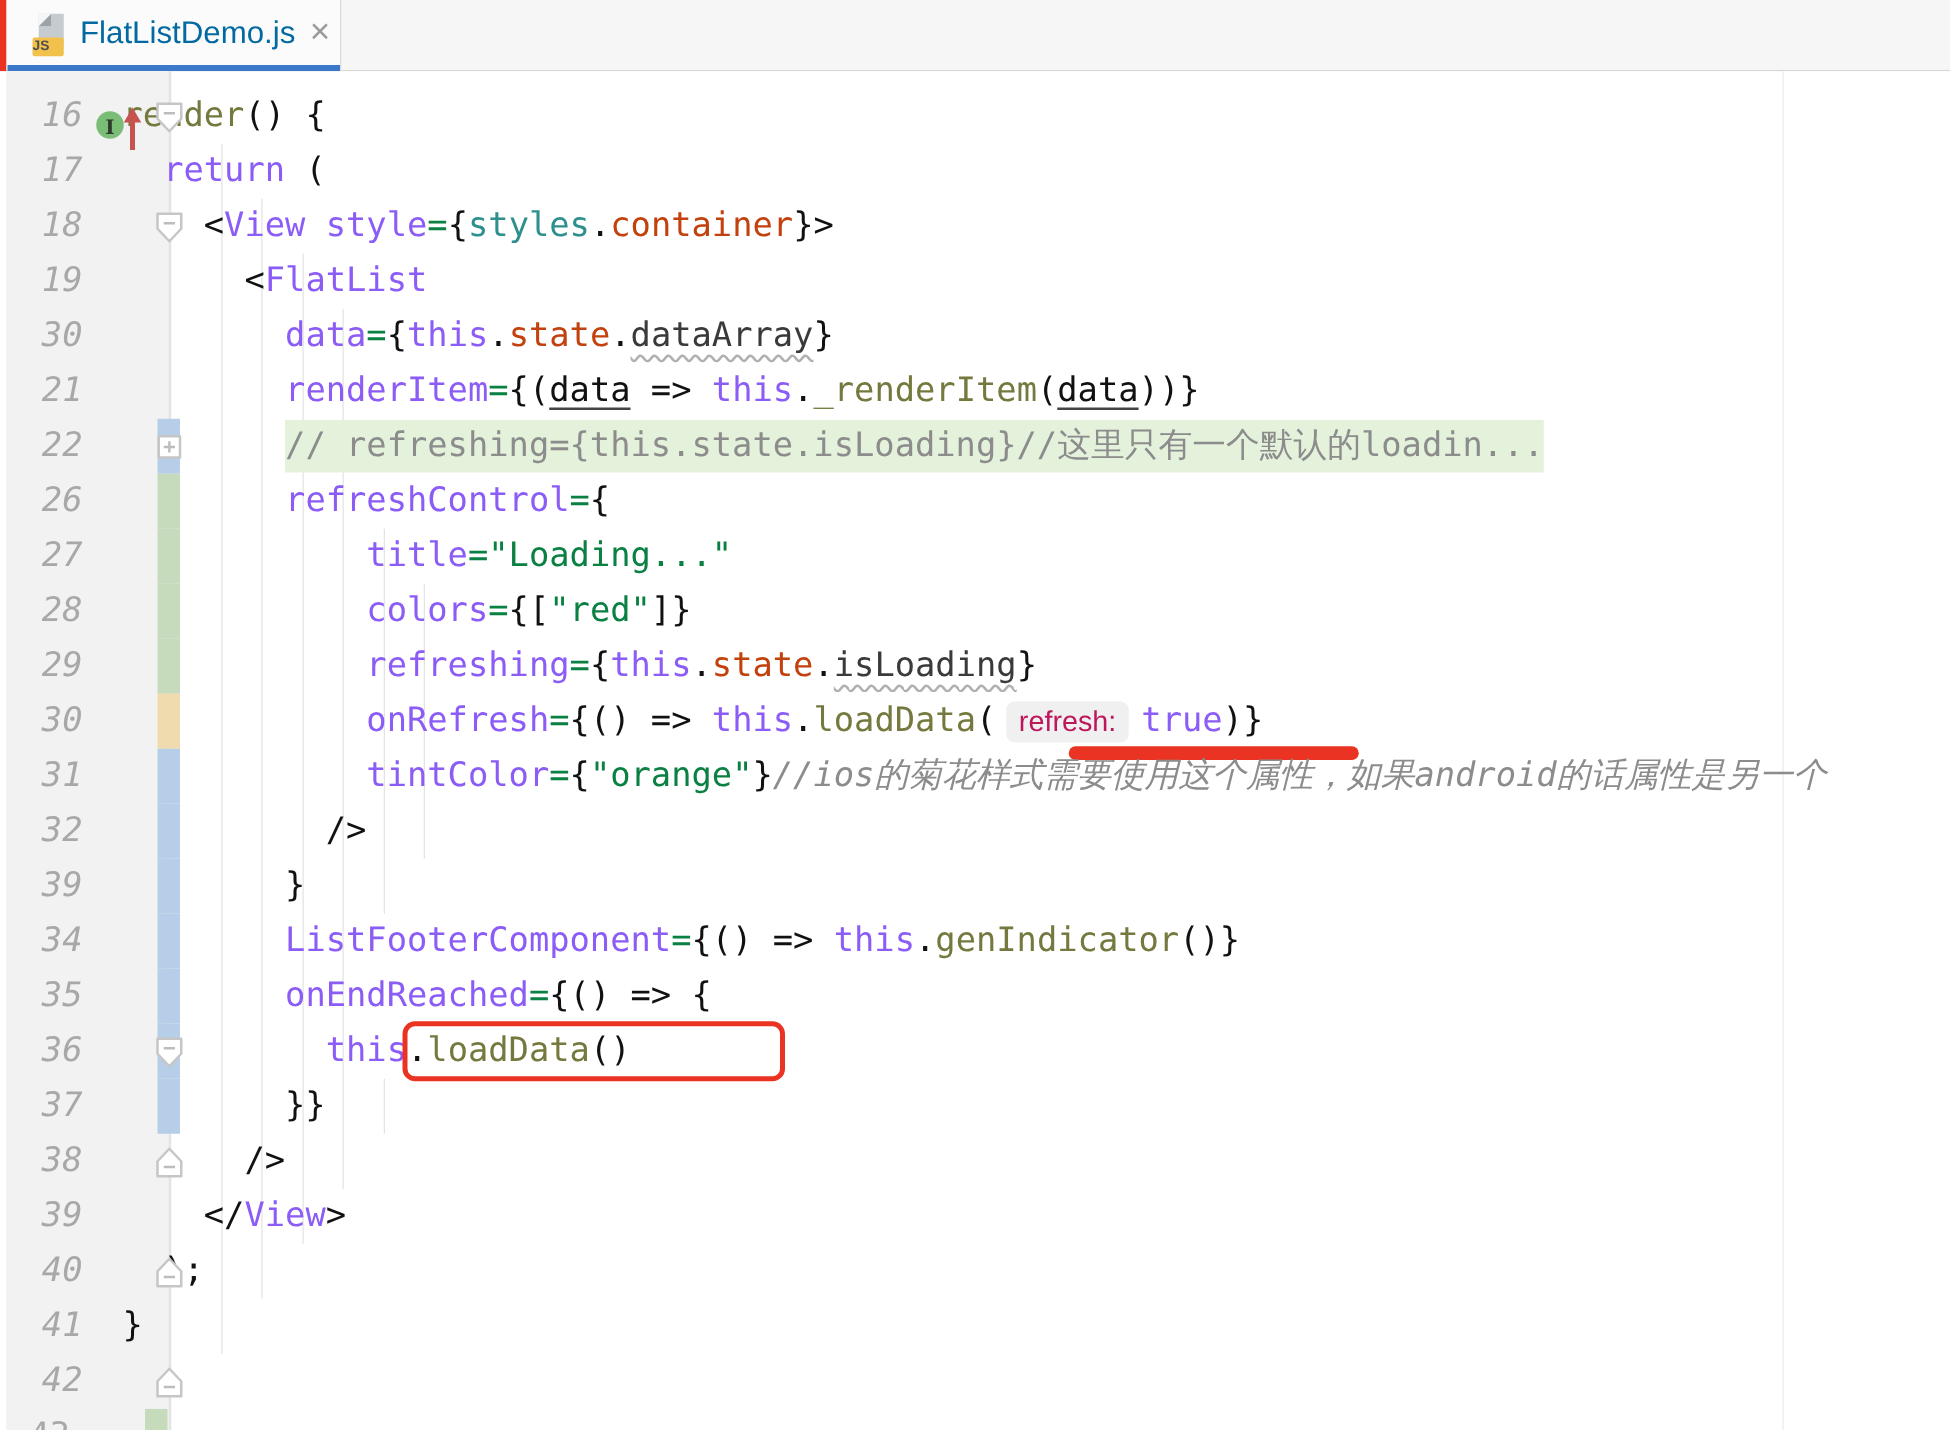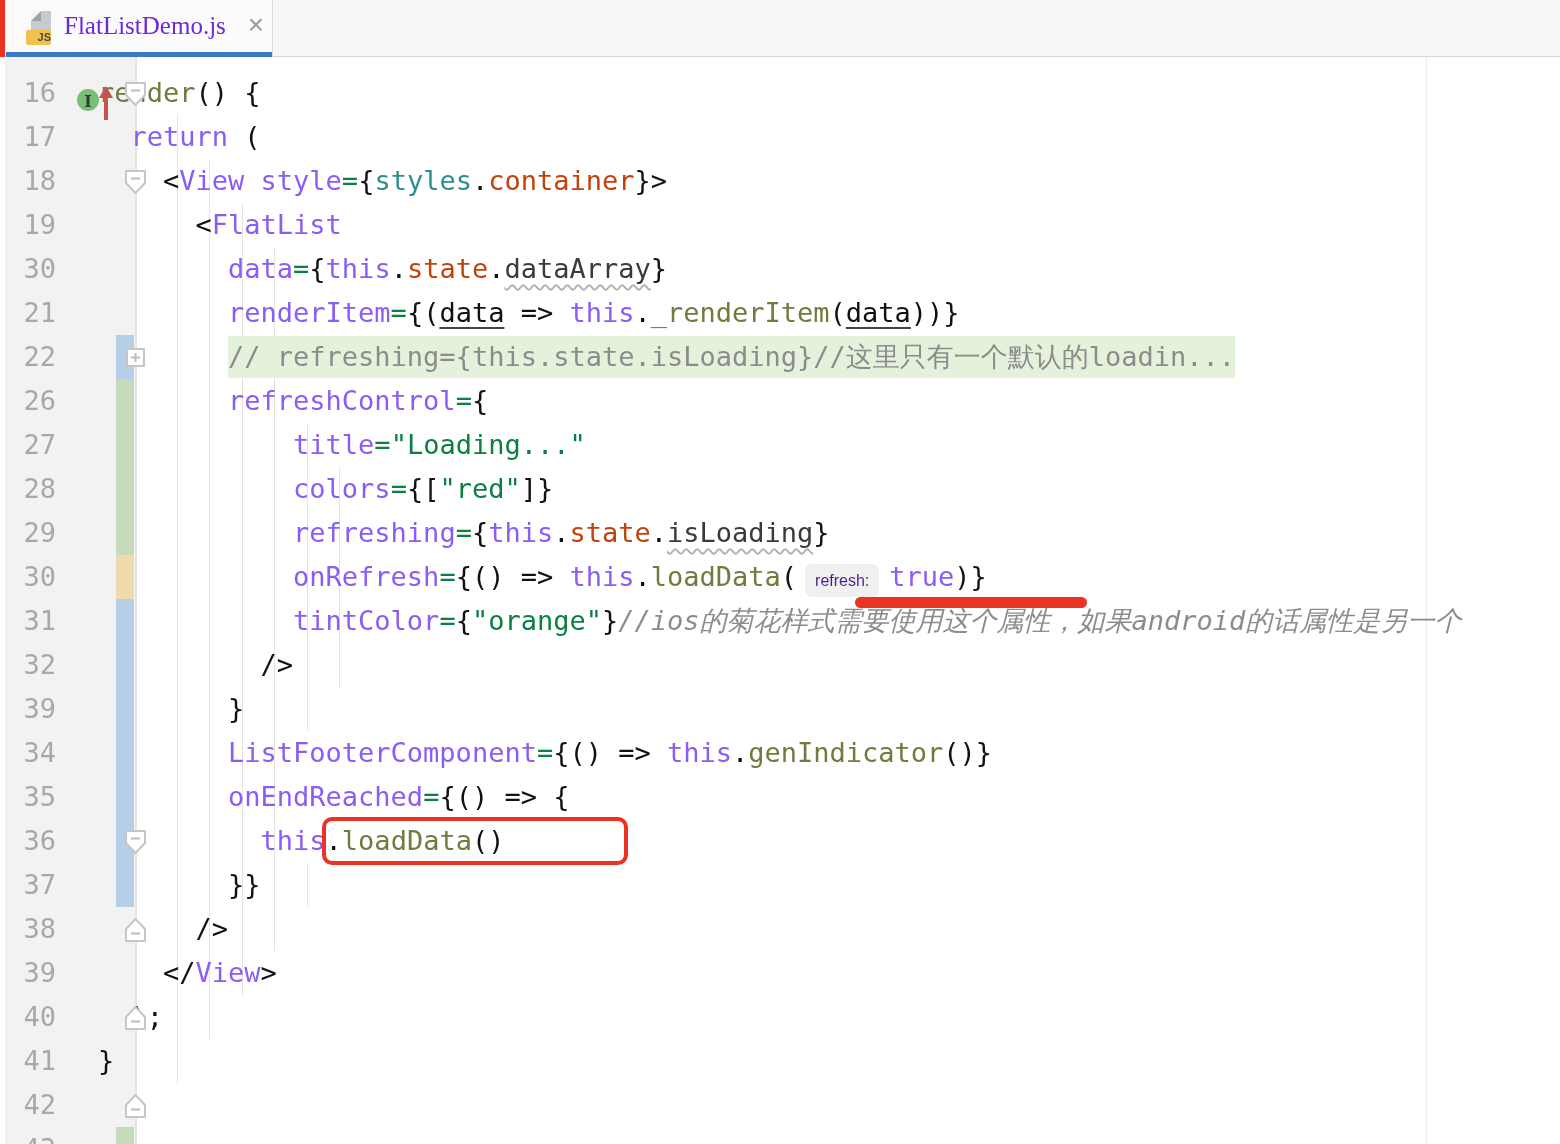--- a/index.html
+++ b/index.html
@@ -10,46 +10,46 @@
           border-bottom:1px solid #D5D5D5;box-sizing:border-box;}
   #red-edge{position:absolute;left:0;top:0;width:5px;height:57px;background:#EA3323;}
   #tab{position:absolute;left:6px;top:0;width:267px;height:57px;background:#FBFBFB;
        border-right:1px solid #DADADA;box-sizing:border-box;}
   #tab-accent{position:absolute;left:0;bottom:0;width:100%;height:5px;background:#3C78C8;}
   .fico{position:absolute;left:20px;top:11px;width:30px;height:34px;}
   .fico .doc{position:absolute;left:5px;top:0;width:20px;height:26px;background:#C6CBD0;}
   .fico .doc-fold{position:absolute;left:5px;top:0;width:0;height:0;
       border-top:10px solid #F6F6F6;border-right:10px solid #9BA2A8;}
   .fico .badge{position:absolute;left:0;bottom:0;width:25px;height:15px;background:#F2C14C;
-      border-radius:2px;color:#4E4E4E;font:bold 11px/15px "Liberation Sans",sans-serif;text-align:right;}
+      border-radius:2px;color:#4E4E4E;font:bold 11px/15px "Liberation Sans",sans-serif;text-align:left;}
   #tab-title{position:absolute;left:58px;top:0;height:52px;line-height:52px;
-      font-family:Liberation Serif, serif;font-size:25px;color:#6d28d9;}
+      font-family:Liberation Sans, sans-serif;font-size:25px;color:#0369a1;}
   #tab-close{position:absolute;left:233px;top:0;height:52px;line-height:50px;width:34px;
       text-align:center;font-size:28px;color:#9B9B9B;font-family:"Liberation Sans",sans-serif;cursor:pointer;}
   
   #editor{position:absolute;left:0;top:57px;width:1560px;height:1087px;background:#fff;}
   #gutter-bg{position:absolute;left:5px;top:0;width:131px;height:1087px;background:#F2F2F2;}
   #fold-line{position:absolute;left:135px;top:0;width:2px;height:1087px;background:#E4E4E4;}
   #margin-guide{position:absolute;left:1426px;top:0;width:1px;height:1087px;background:#ECECEC;}
-  #gutter-rows{position:absolute;left:0;top:14px;width:132px;}
+  #gutter-rows{position:absolute;left:10px;top:14px;width:132px;font-style:italic;}
   .grow{position:relative;width:136px;height:44px;}
   .lnum{position:absolute;right:80px;top:0;width:56px;height:44px;line-height:44px;
         text-align:right;font-size:27px;color:#A8A8A8;}
   .vcs{position:absolute;left:116px;top:0;width:18px;height:44px;}
   .vcs.blue{background:#B7CEE8;} .vcs.green{background:#C6DABC;} .vcs.orange{background:#EFDBAD;}
   #code-rows{position:absolute;left:0;top:14px;width:1560px;}
   .crow{position:relative;width:1560px;height:44px;line-height:44px;white-space:pre;
         padding-left:98px;box-sizing:border-box;font-size:27px;color:#111;}
   .tk-k{color:#111;} .tk-b{color:#8b5cf6;} .tk-t{color:#2E8F8F;} .tk-p{color:#c2410c;}
   .tk-o{color:#75793E;} .tk-g{color:#0B8043;} .tk-eq{color:#0B8043;}
   .tk-c{color:#8C8C8C;} .tk-ci{color:#8C8C8C;font-style:italic;}
   .tk-w{color:#3A3A3A;text-decoration:underline wavy 1.5px #B0B0B0;text-underline-offset:6px;}
   .tk-u{color:#111;text-decoration:underline solid 2px #444;text-underline-offset:5px;}
-  .tk-h{display:inline-block;background:#F0F0F0;color:#4c1d95;border-radius:7px;
-        font-family:"Liberation Sans",sans-serif;font-size:16px;line-height:33px;height:33px;
+  .tk-h{display:inline-block;background:#F0F0F0;color:#be185d;border-radius:7px;
+        font-family:"Liberation Sans",sans-serif;font-size:23px;line-height:33px;height:33px;
         padding:0 10px;margin:0 10px 0 8px;vertical-align:baseline;}
   .folded-region{display:inline-block;background:#E4F2DC;height:42px;line-height:42px;
         vertical-align:top;margin-top:1px;}
   .red-underline{position:absolute;left:855px;top:42px;width:232px;height:11px;
         background:#EA3323;border-radius:6px;}
   .red-box{position:absolute;left:322px;top:-2px;width:306px;height:48px;
         border:4px solid #EA3323;border-radius:10px;box-sizing:border-box;}
   .guide{position:absolute;width:1px;background:#E3E3E3;}
   .fold-marker{position:absolute;left:124px;width:23px;height:26px;cursor:pointer;}
   #test-icon{position:absolute;left:76px;top:25px;width:42px;height:40px;cursor:pointer;}

